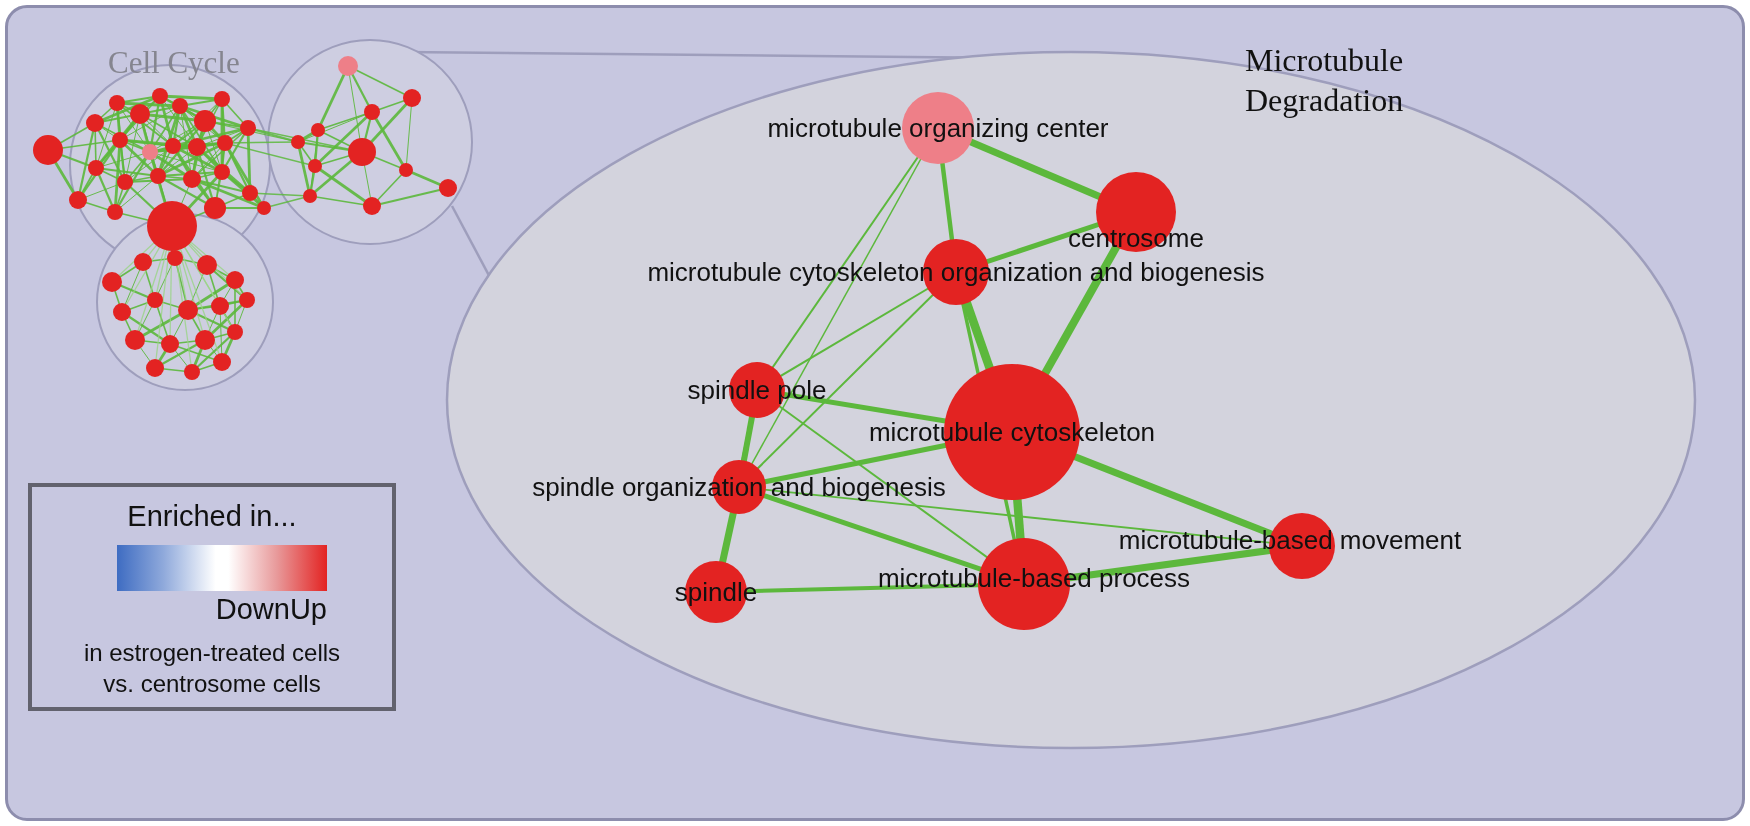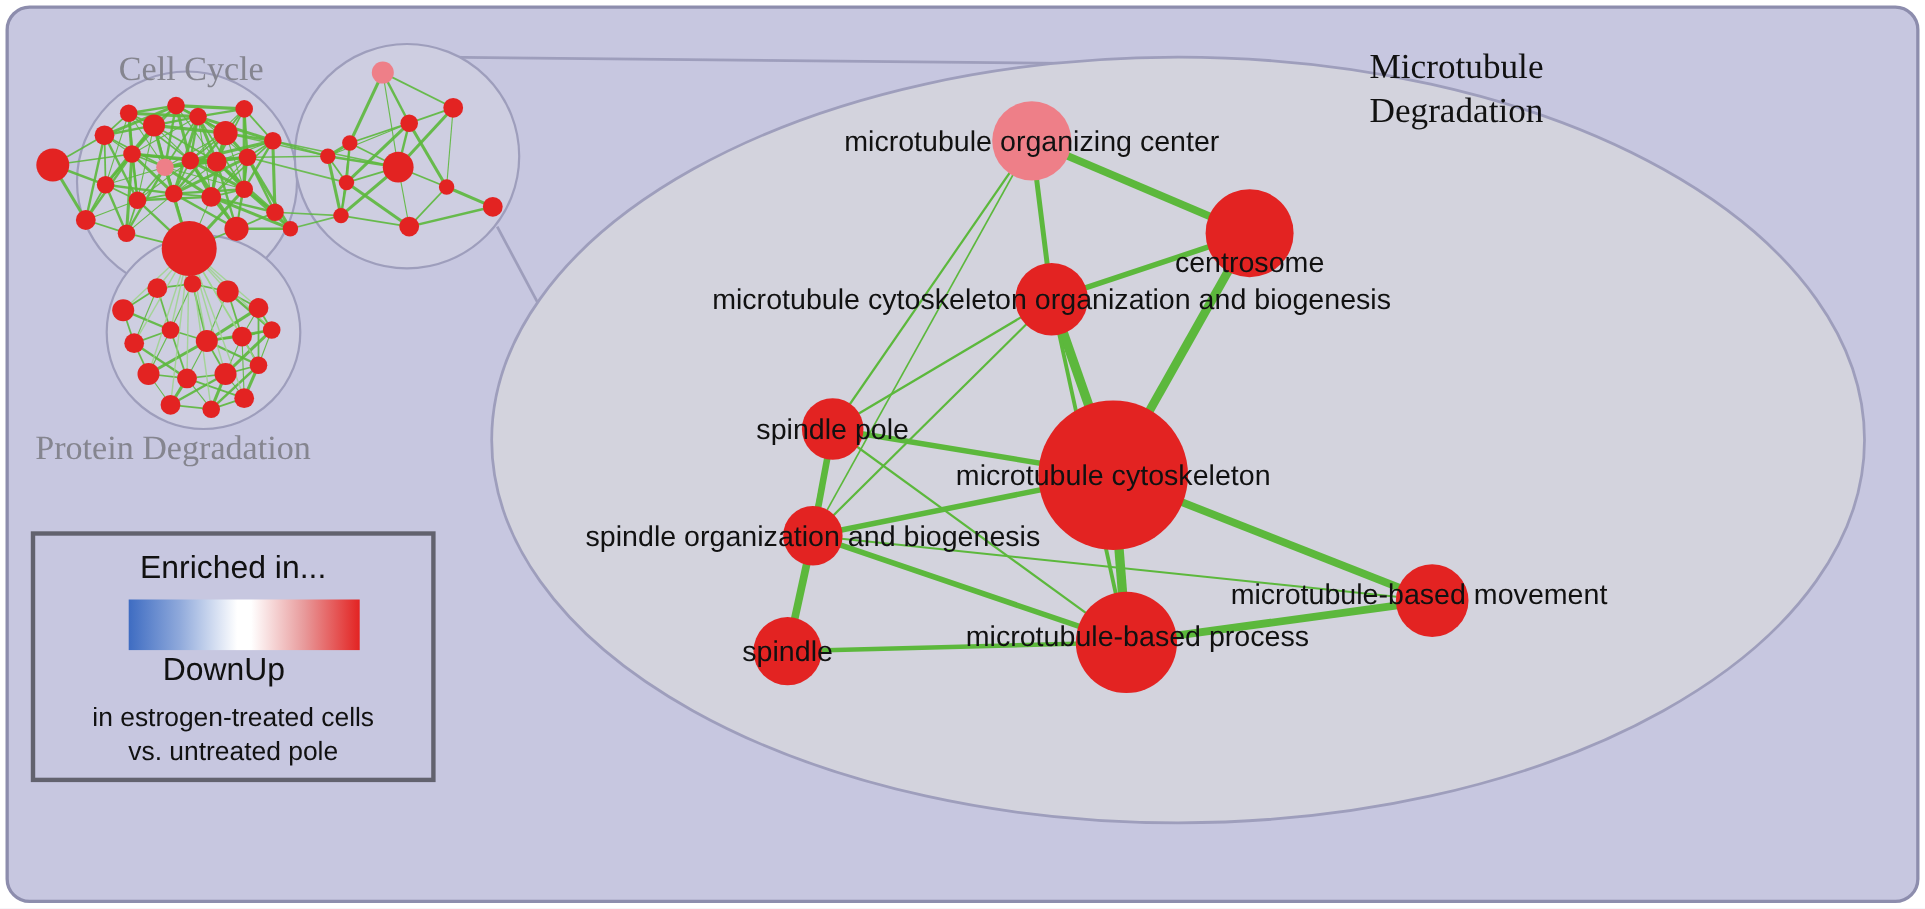--- a/index.html
+++ b/index.html
@@ -25,21 +25,21 @@
     position:absolute; left:28px; top:483px; width:368px; height:228px;
     border:4px solid var(--legend_border);
     padding-left:27px;
   }
   .legend-title { position:absolute; top:13px; left:0; right:0; text-align:center;
     font-size:29px; color:#111111; }
   .legend-gradient { position:absolute; left:85px; top:58px; width:210px; height:46px;
     background:linear-gradient(90deg, var(--grad_blue) 0%, #8fa9db 22%, #ffffff 47%,
       #ffffff 53%, #e89a9b 76%, var(--grad_red) 100%); }
   .legend-ends { position:absolute; top:106px; left:0; right:15px; display:flex;
-    justify-content:center; padding:0 50px 0 48px; font-size:29px; color:#111111; }
+    justify-content:flex-end; padding:0 50px 0 48px; font-size:29px; color:#111111; }
   .legend-caption { position:absolute; top:150px; left:0; right:0; text-align:center;
     font-size:24px; color:#111111; line-height:1.3; }
 </style>
 </head>
 <body>
 
 <div class="frame"></div>
 
 <svg id="scene" width="1750" height="826" viewBox="0 0 1750 826">
     <line x1="402" y1="52" x2="1010" y2="58" stroke="#9e9ebc" stroke-width="2.5"></line>
@@ -375,32 +375,31 @@
     <text x="1012" y="432" text-anchor="middle" dy="0.35em" class="node-label">microtubule cytoskeleton</text>
     <text x="739" y="487" text-anchor="middle" dy="0.35em" class="node-label">spindle organization and biogenesis</text>
     <text x="1290" y="540" text-anchor="middle" dy="0.35em" class="node-label">microtubule-based movement</text>
     <text x="716" y="592" text-anchor="middle" dy="0.35em" class="node-label">spindle</text>
     <text x="1034" y="578" text-anchor="middle" dy="0.35em" class="node-label">microtubule-based process</text>
   </svg>
 
 <div class="abs cluster-title cell-cycle-title">Cell Cycle</div>
 
 <div class="abs cluster-title ubiquitin-title">
-  <div>Protein Degradation</div>
 </div>
 
 <div class="abs microtubule-title">
   <div>Microtubule</div>
   <div>Degradation</div>
 </div>
 
 <div class="legend">
   <div class="legend-title">Enriched in...</div>
   <div class="legend-gradient"></div>
   <div class="legend-ends">
     <span>Down</span>
     <span>Up</span>
   </div>
   <div class="legend-caption">
     <div>in estrogen-treated cells</div>
-    <div>vs. untreated pole</div>
+    <div>vs. centrosome cells</div>
   </div>
 </div>
 
 </body></html>

